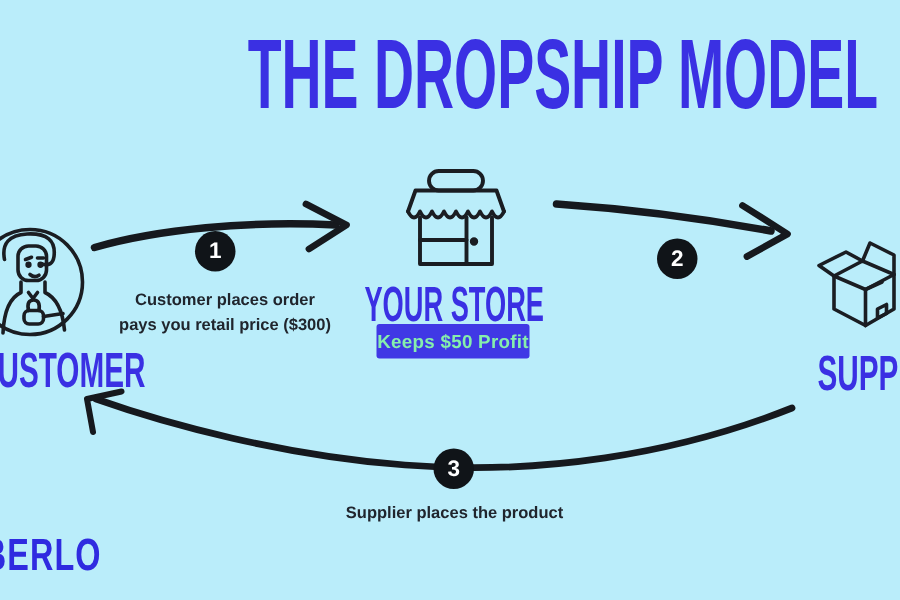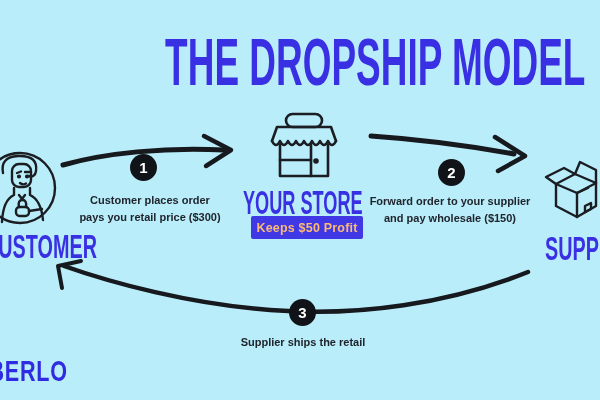--- a/index.html
+++ b/index.html
@@ -2,36 +2,36 @@
 <html><head>
 <meta charset="utf-8">
 <style>
   html,body{margin:0;padding:0;}
   .canvas{
     position:relative;width:600px;height:400px;overflow:hidden;
     background:#baedfa;font-family:"Liberation Sans",sans-serif;
   }
   .condensed{display:inline-block;transform-origin:center;white-space:nowrap;}
   .title{
-    position:absolute;left:0;right:0;top:29px;text-align:center;
+    position:absolute;left:0;right:0;top:16px;text-align:center;
     color:#3a30e3;font-weight:900;font-size:66px;line-height:1;letter-spacing:0px;
   }
   .title .condensed{transform:scaleX(0.56);}
   .entity-label{
     position:absolute;color:#3a30e3;font-weight:900;font-size:33px;line-height:1;
   }
   .entity-label .condensed{transform-origin:left center;transform:scaleX(0.6);}
   .store-label{
     position:absolute;left:0;width:606px;top:186px;text-align:center;
     color:#3a30e3;font-weight:900;font-size:33px;line-height:1;
   }
   .store-label .condensed{transform-origin:center;transform:scaleX(0.55);}
   .badge{
-    position:absolute;left:251px;top:216px;width:112px;height:23px;
-    background:#4038e5;color:#fdba74;font-weight:700;font-size:12.5px;
+    position:absolute;left:251px;top:216px;width:102px;height:23px;
+    background:#4038e5;color:#86efac;font-weight:700;font-size:12.5px;
     display:flex;align-items:center;justify-content:center;border-radius:2px;
     letter-spacing:0.2px;
   }
   .step-circle{
     position:absolute;width:27px;height:27px;border-radius:50%;
     background:#101418;color:#ffffff;font-weight:700;font-size:15px;
     display:flex;align-items:center;justify-content:center;z-index:3;
   }
   .step-text{
     position:absolute;width:210px;text-align:center;color:#20252d;
@@ -118,27 +118,23 @@
     <span class="condensed">SUPPLIER</span>
   </div>
 
   <div class="step-circle" style="left:130px;top:154px;">1</div>
   <div class="step-text" style="left:45px;top:192px;">
     <div>Customer places order</div>
     <div>pays you retail price ($300)</div>
   </div>
 
   <div class="step-circle" style="left:438px;top:159px;">2</div>
-  <div class="step-text" style="left:345px;top:193px;">
-    <div>Forward order to your supplier</div>
-    <div>and pay wholesale ($150)</div>
-  </div>
 
   <div class="step-circle" style="left:289px;top:299px;">3</div>
   <div class="step-text" style="left:198px;top:334px;">
-    <div>Supplier ships the retail</div>
+    <div>Supplier places the product</div>
   </div>
 
   <div class="logo">
     <span class="condensed">OBERLO</span>
   </div>
 
 </div>
 
 </body></html>

